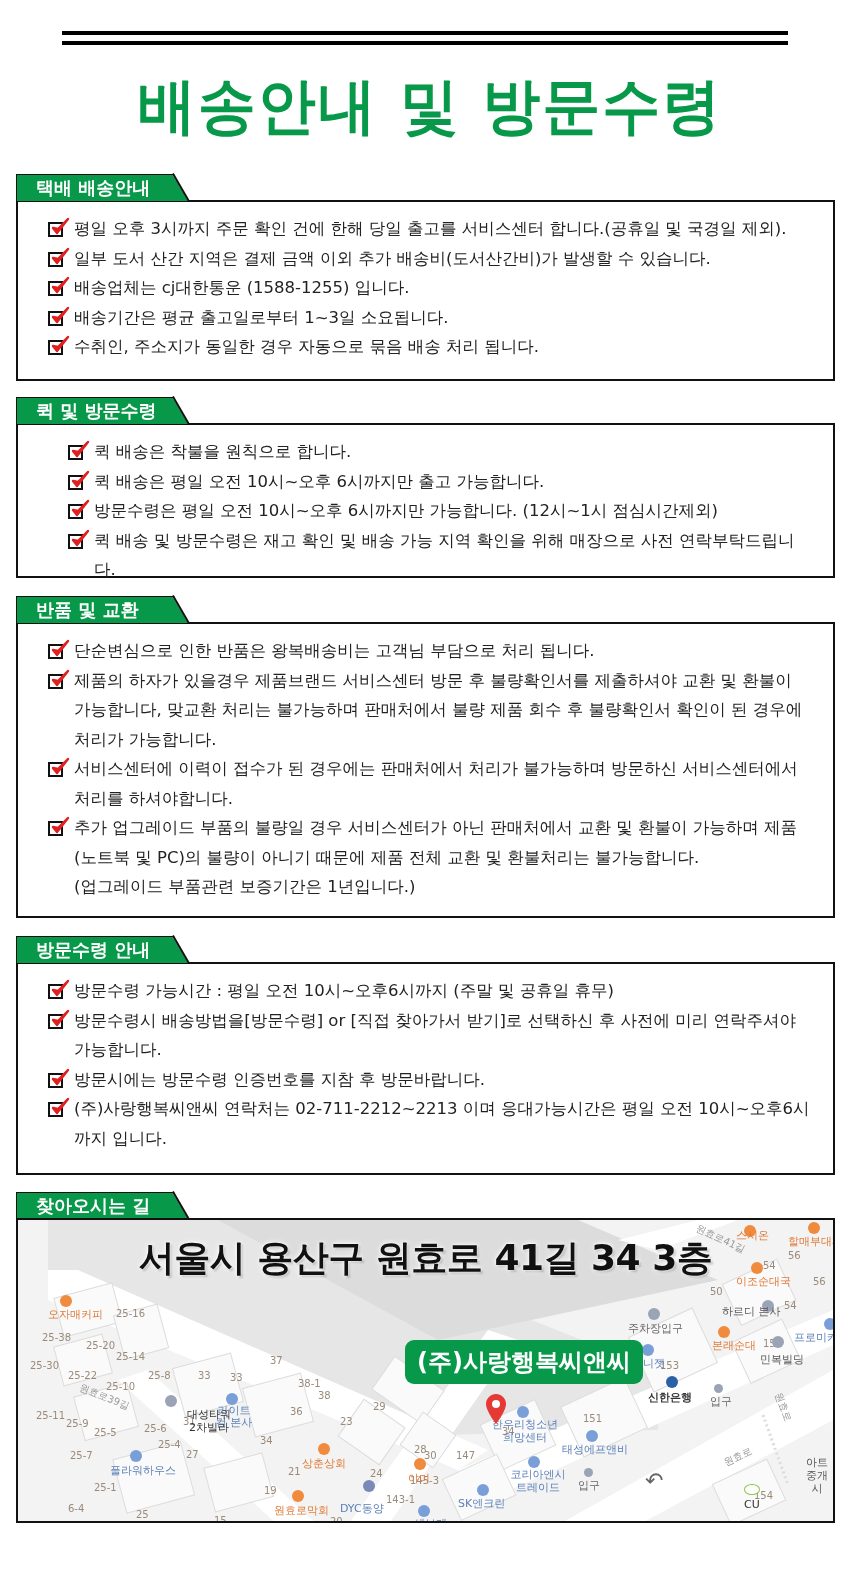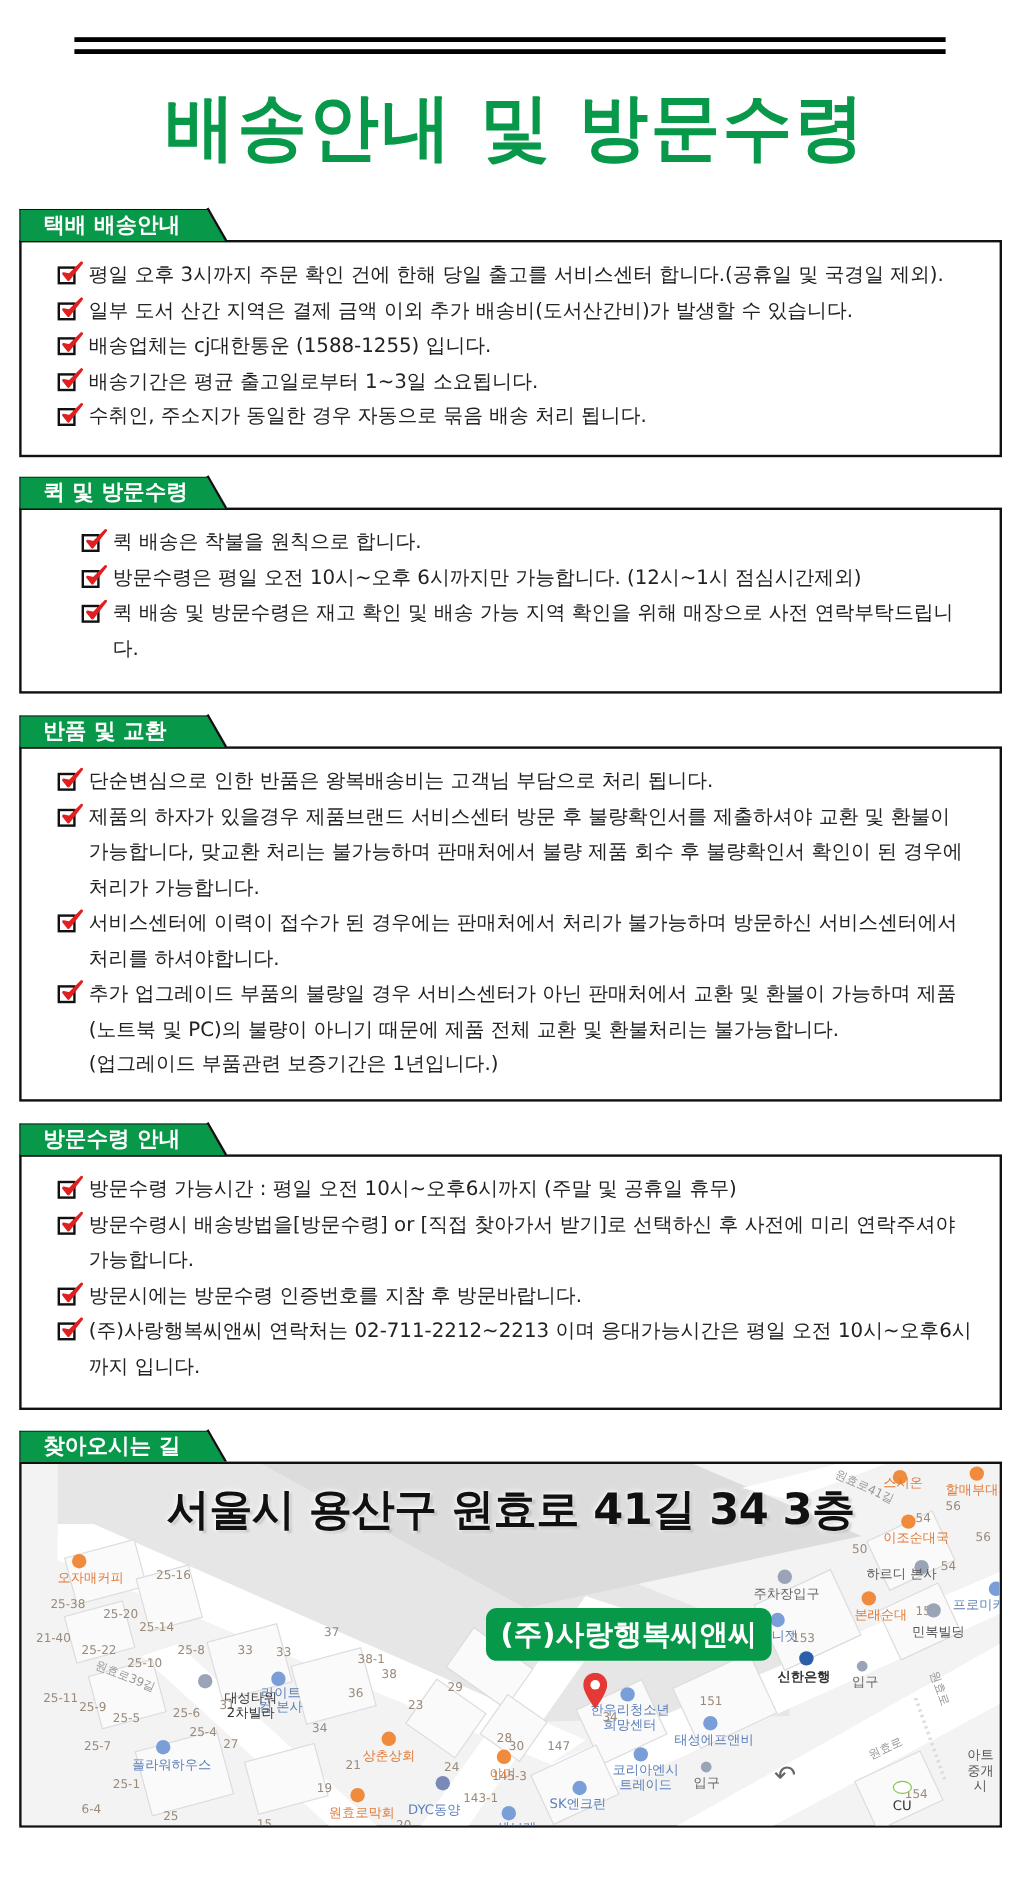--- a/index.html
+++ b/index.html
@@ -153,20 +153,29 @@
   <div class="box" style="height:155px; margin-top:-1px;padding-left:48px;">
     <div class="list">
         <div class="item">
           <span class="chk">
             <span class="sq"></span>
             <svg width="22" height="22" viewBox="0 0 22 22">
               <path d="M5 12 L9 17 L20 3 L10 13 Z" fill="#e02020" stroke="#e02020" stroke-width="2.4" stroke-linejoin="round"></path>
             </svg>
           </span>
           <span class="txt">퀵 배송은 착불을 원칙으로 합니다.</span>
+        </div>
+        <div class="item">
+          <span class="chk">
+            <span class="sq"></span>
+            <svg width="22" height="22" viewBox="0 0 22 22">
+              <path d="M5 12 L9 17 L20 3 L10 13 Z" fill="#e02020" stroke="#e02020" stroke-width="2.4" stroke-linejoin="round"></path>
+            </svg>
+          </span>
+          <span class="txt">퀵 배송은 평일 오전 10시~오후 6시까지만 출고 가능합니다.</span>
         </div>
         <div class="item">
           <span class="chk">
             <span class="sq"></span>
             <svg width="22" height="22" viewBox="0 0 22 22">
               <path d="M5 12 L9 17 L20 3 L10 13 Z" fill="#e02020" stroke="#e02020" stroke-width="2.4" stroke-linejoin="round"></path>
             </svg>
           </span>
           <span class="txt">방문수령은 평일 오전 10시~오후 6시까지만 가능합니다. (12시~1시 점심시간제외)</span>
         </div>
@@ -326,25 +335,25 @@
 
       <g stroke="#dcdcdc" stroke-width="3">
         <line x1="745" y1="195" x2="770" y2="265" stroke-dasharray="2,3"></line>
       </g>
     </svg>
 
     <div class="map-address">서울시 용산구 원효로 41길 34 3층</div>
 
     <div class="dot o" style="left:42px;top:75px;"></div>
     <div class="lbl poi-o" style="left:30px;top:87px;">오자매커피</div>
-    <div class="lbl" style="left:112px;top:88px;">25-16</div>
+    <div class="lbl" style="left:98px;top:88px;">25-16</div>
     <div class="lbl" style="left:24px;top:112px;">25-38</div>
     <div class="lbl" style="left:68px;top:120px;">25-20</div>
     <div class="lbl" style="left:98px;top:131px;">25-14</div>
-    <div class="lbl" style="left:12px;top:140px;">21-40</div>
+    <div class="lbl" style="left:12px;top:140px;">25-30</div>
     <div class="lbl" style="left:50px;top:150px;">25-22</div>
     <div class="lbl" style="left:88px;top:161px;">25-10</div>
     <div class="lbl" style="left:130px;top:150px;">25-8</div>
     <div class="lbl" style="left:180px;top:150px;">33</div>
     <div class="lbl" style="left:212px;top:152px;">33</div>
     <div class="lbl" style="left:252px;top:135px;">37</div>
     <div class="lbl" style="left:280px;top:158px;">38-1</div>
     <div class="lbl" style="left:300px;top:170px;">38</div>
     <div class="lbl" style="left:272px;top:186px;">36</div>
     <div class="lbl" style="left:355px;top:181px;">29</div>

